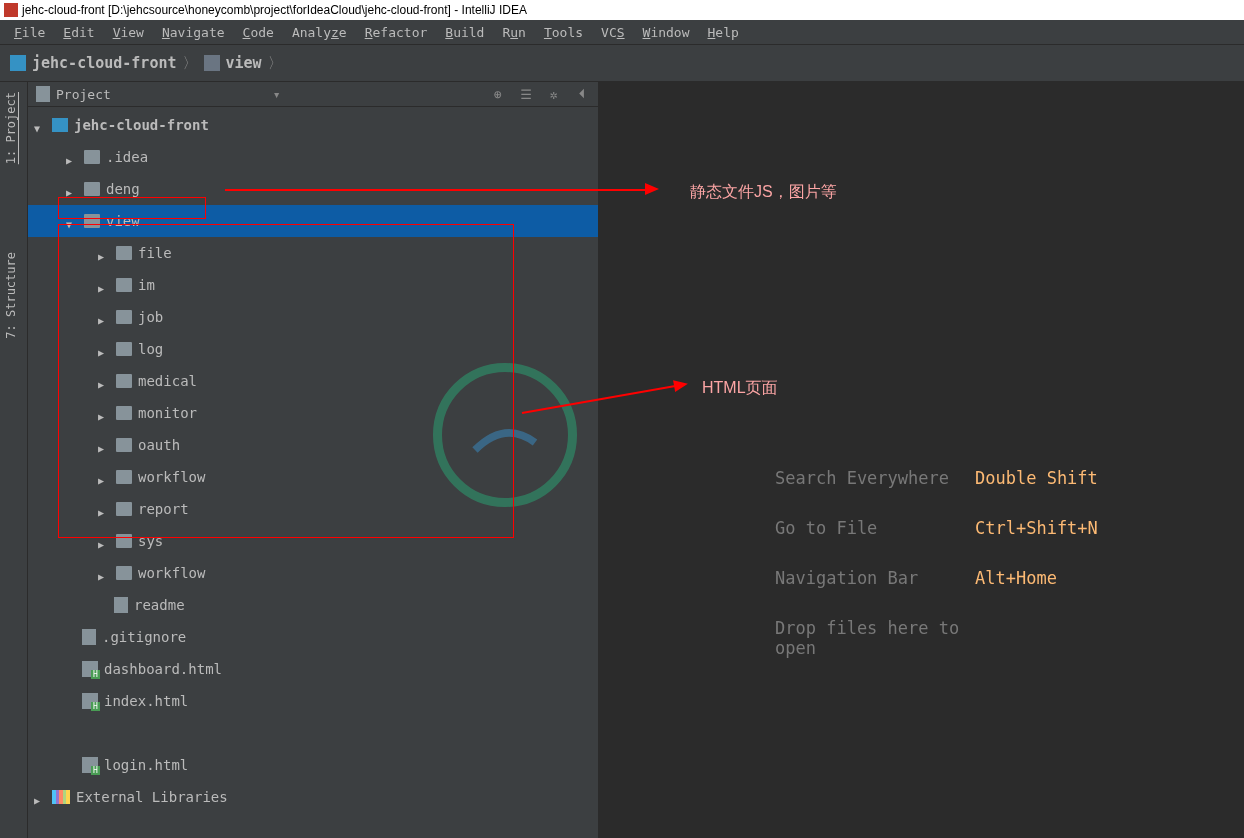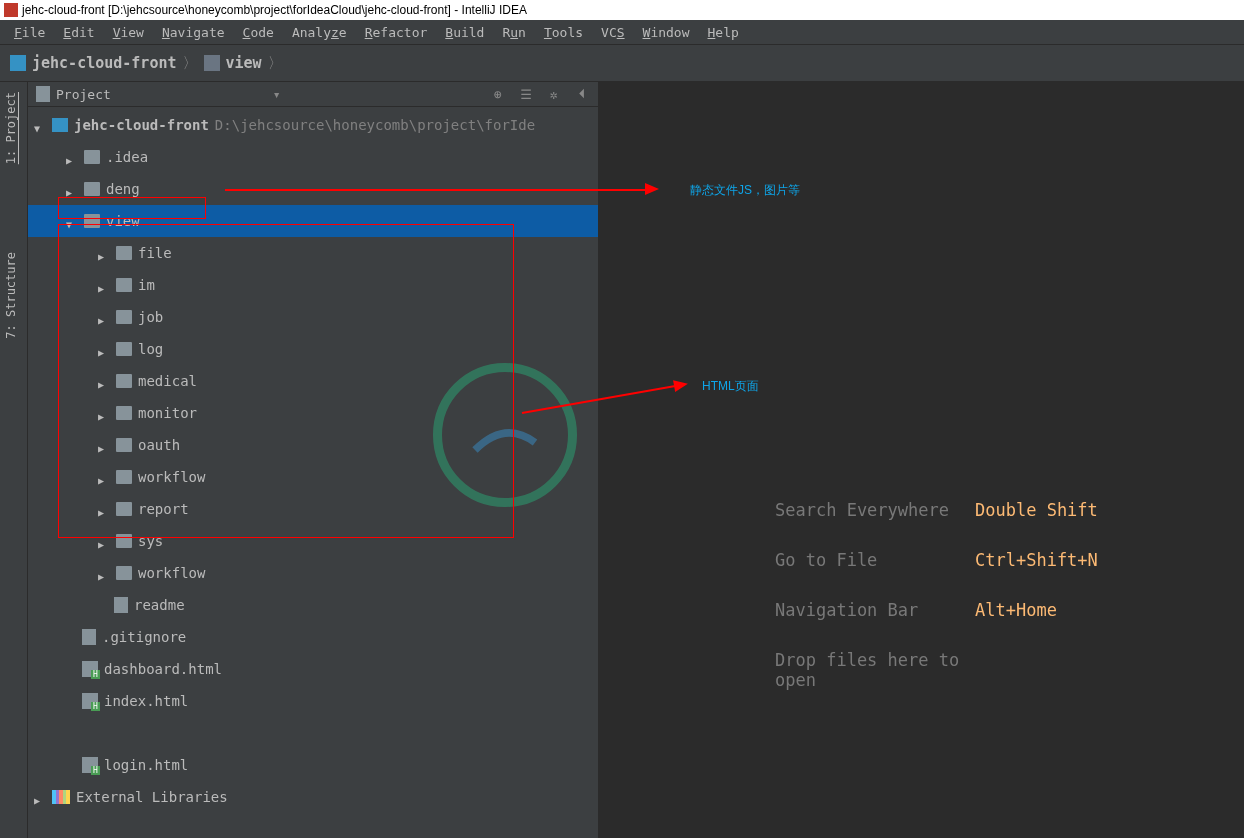--- a/index.html
+++ b/index.html
@@ -37,21 +37,21 @@
 .html-icon::after { content:"H"; position:absolute; bottom:-2px; right:-2px; background:#499c54; color:#fff; font-size:8px; width:9px; height:9px; text-align:center; line-height:9px; }
 .lib-icon { width:18px; height:14px; display:inline-block; background:linear-gradient(90deg,#4fc3f7 20%,#9575cd 20% 40%,#ff8a65 40% 60%,#aed581 60% 80%,#ffd54f 80%); }
 .tree-label { color:#bbb; }
 .tree-path { color:#808080; }
 .highlight-red { position:absolute; border:1px solid #ff0000; pointer-events:none; z-index:10; }
 .editor-area { flex:1; background:#2b2b2b; position:relative; font-family:"Consolas",monospace; }
 .welcome { position:absolute; top:386px; right:100px; left:176px; display:flex; flex-direction:column; gap:30px; font-size:17px; }
 .welcome-row { display:flex; align-items:center; }
 .welcome-label { color:#787878; width:200px; text-align:left; }
 .welcome-key { color:#fdba74; }
-.annotation { position:absolute; color:#0ea5e9; font-size:12px; font-family:"Microsoft YaHei",sans-serif; z-index:20; }
+.annotation { position:absolute; color:#fca5a5; font-size:16px; font-family:"Microsoft YaHei",sans-serif; z-index:20; }
 .arrow-line { position:absolute; height:2px; background:#ff0000; z-index:15; transform-origin:left center; }
 .arrow-head { position:absolute; width:0; height:0; border-top:6px solid transparent; border-bottom:6px solid transparent; border-left:14px solid #ff0000; z-index:15; }
 .watermark { position:absolute; top:360px; left:430px; width:150px; height:150px; z-index:1; opacity:0.5; pointer-events:none; }
 .chev-down::before { content:"▾"; color:#888; }
 </style>
 </head>
 <body>
 
 <div class="titlebar">
   <span class="tb-icon"></span>
@@ -104,21 +104,20 @@
         <span class="phr-icon">⏴</span>
       </div>
     </div>
 
     <div class="tree">
 
       <div class="tree-row" style="padding-left:6px;">
         <span class="arrow open"></span>
         <span class="module-icon"></span>
         <span class="tree-label" style="font-weight:bold">jehc-cloud-front</span>
-        <span class="tree-path">D:\jehcsource\honeycomb\project\forIde</span>
       </div>
       <div class="tree-row" style="padding-left:38px;">
         <span class="arrow closed"></span>
         <span class="folder-icon"></span>
         <span class="tree-label">.idea</span>
       </div>
       <div class="tree-row" style="padding-left:38px;">
         <span class="arrow closed"></span>
         <span class="folder-icon"></span>
         <span class="tree-label">deng</span>
@@ -211,21 +210,21 @@
         <span class="arrow closed"></span>
         <span class="lib-icon"></span>
         <span class="tree-label">External Libraries</span>
       </div>
     </div>
   </div>
 
   <div class="editor-area">
     <div class="welcome">
       <div id="welcome-rows">
-          <div class="welcome-row" style="margin-bottom: 30px; margin-top: 32px;">
+          <div class="welcome-row" style="margin-bottom: 30px;">
             <span class="welcome-label">Search Everywhere</span>
             <span class="welcome-key">Double Shift</span>
           </div>
           <div class="welcome-row" style="margin-bottom: 30px;">
             <span class="welcome-label">Go to File</span>
             <span class="welcome-key">Ctrl+Shift+N</span>
           </div>
           <div class="welcome-row" style="margin-bottom: 30px;">
             <span class="welcome-label">Navigation Bar</span>
             <span class="welcome-key">Alt+Home</span>

